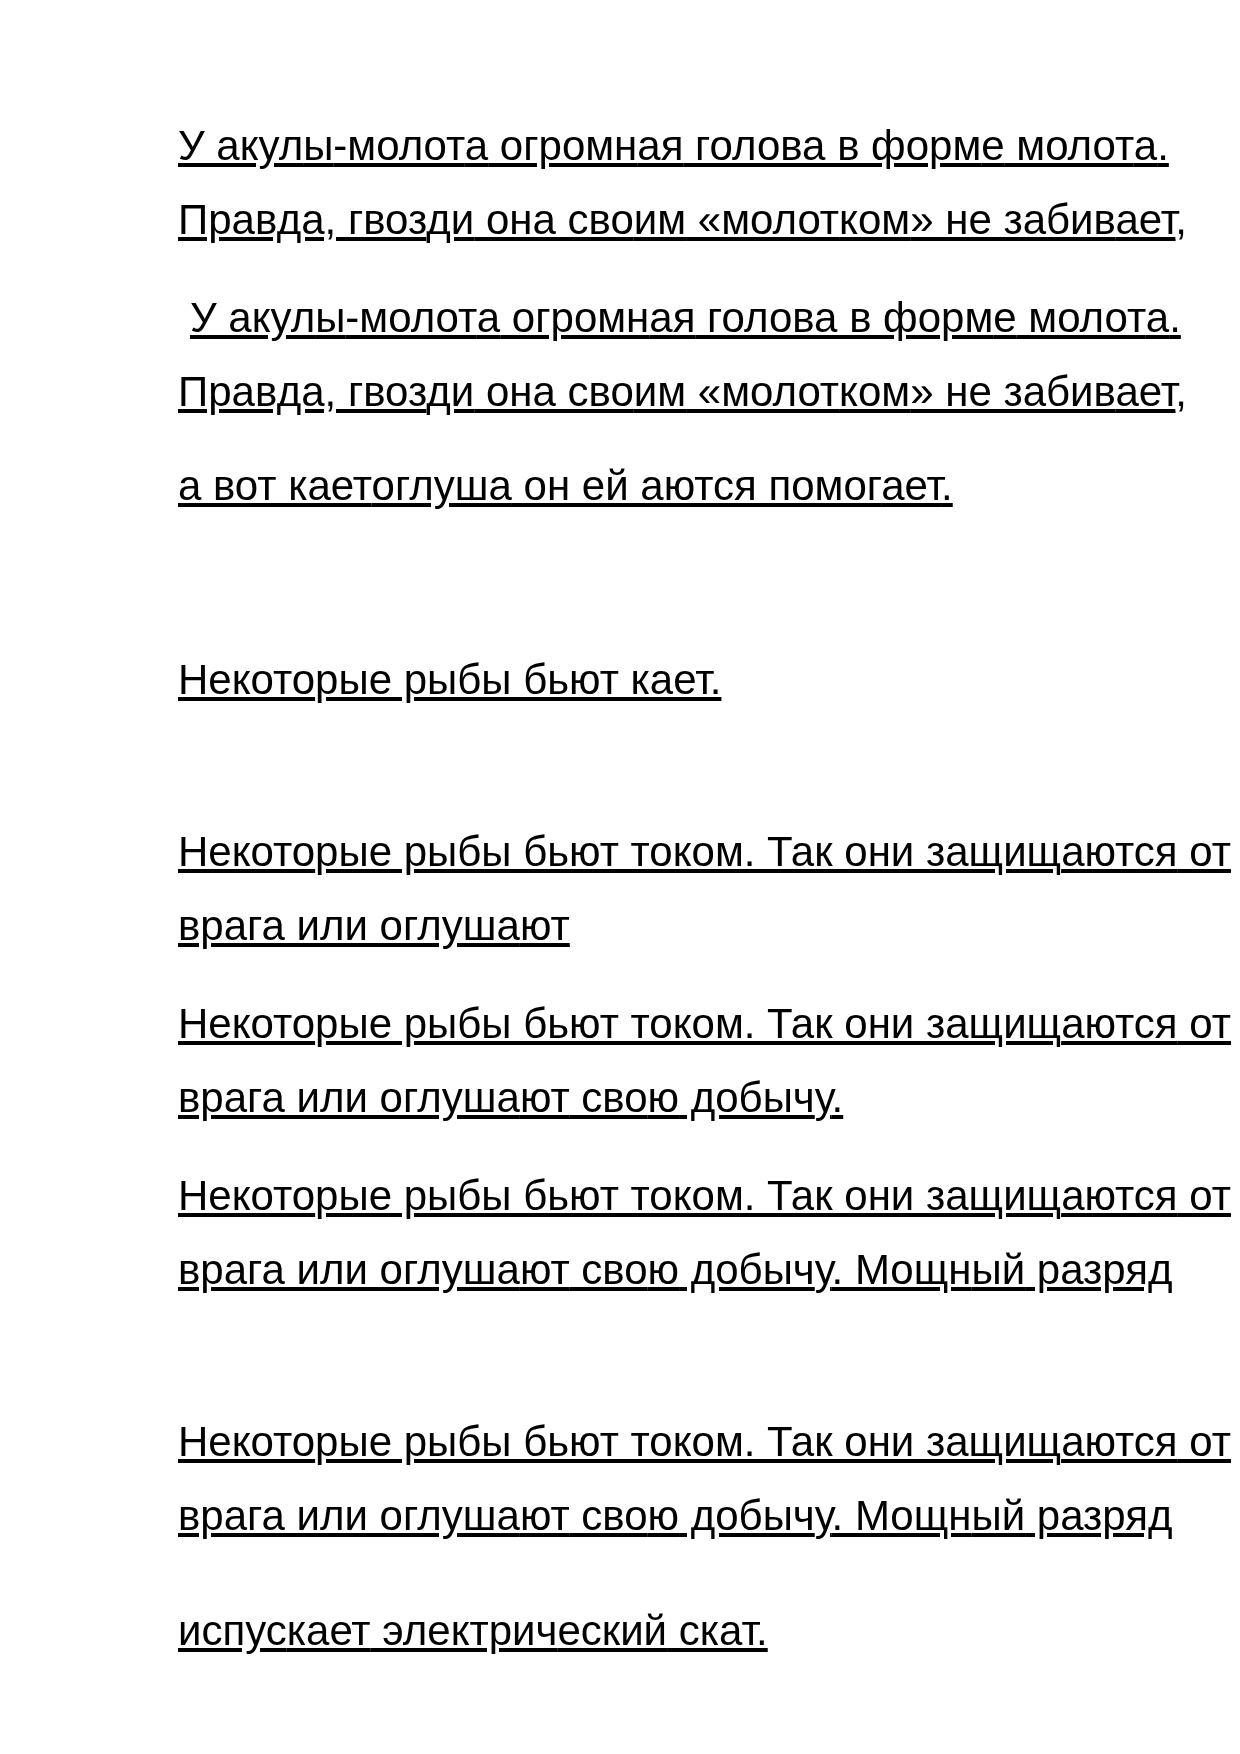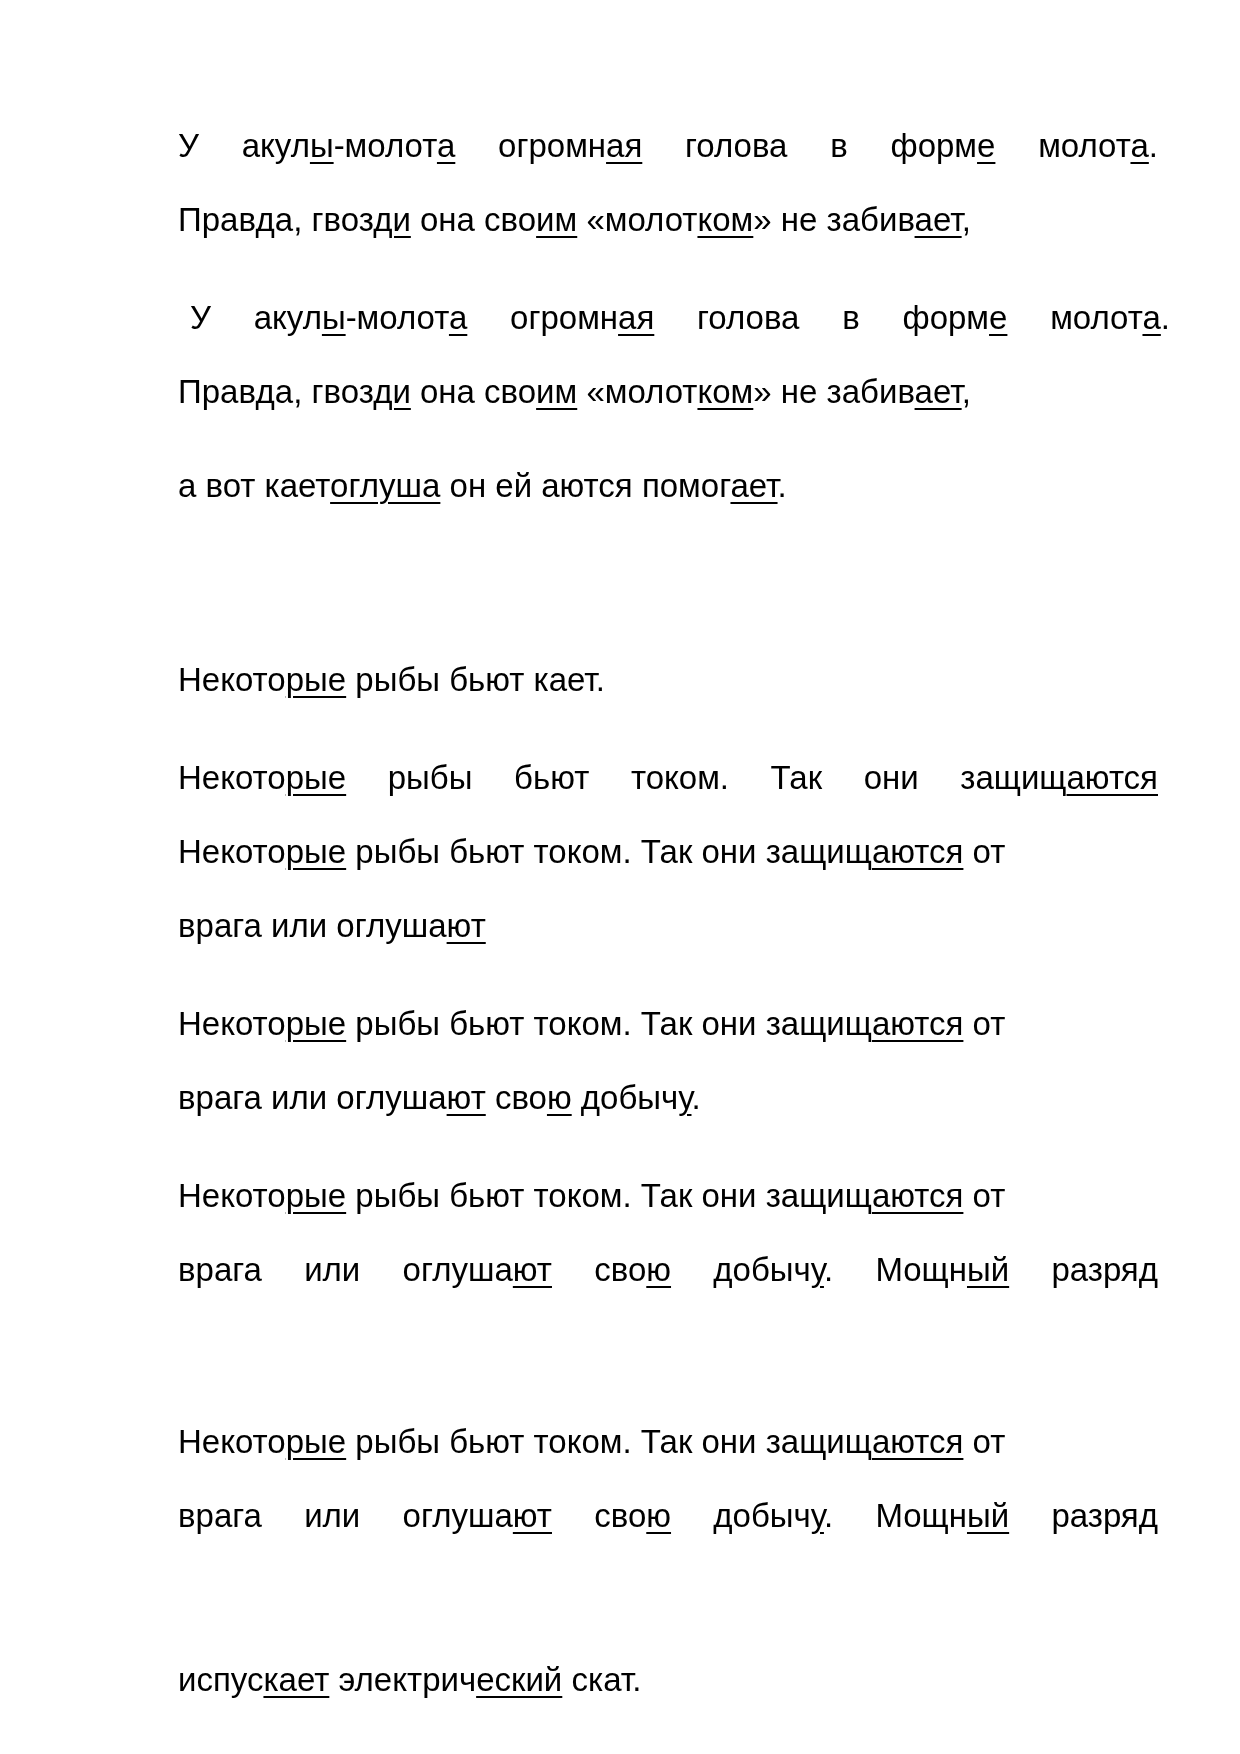--- a/index.html
+++ b/index.html
@@ -19,23 +19,24 @@
       position: absolute;
       left: 0;
       top: 0;
       width: 1240px;
       height: 1754px;
     }
     .line {
       position: absolute;
       left: 178px;
       width: 980px;
-      font-size: 33px;
+      font-size: 42px;
       line-height: 40px;
       white-space: nowrap;
+      text-decoration: underline;
     }
     .line.justify {
       text-align: justify;
       text-align-last: justify;
     }
     .seg u {
       text-decoration: underline;
       text-decoration-thickness: 2px;
       text-underline-offset: 5px;
     }
@@ -43,23 +44,22 @@
 </head>
 <body>
 
 <div class="page" id="page">
     <div class="line justify" style="top: 126px;"><span class="seg"><span>У акул</span></span><span class="seg"><u>ы</u></span><span class="seg"><span>-молот</span></span><span class="seg"><u>а</u></span><span class="seg"><span> огромн</span></span><span class="seg"><u>ая</u></span><span class="seg"><span> голова в форм</span></span><span class="seg"><u>е</u></span><span class="seg"><span> молот</span></span><span class="seg"><u>а</u></span><span class="seg"><span>.</span></span></div>
     <div class="line" style="top: 200px;"><span class="seg"><span>Правда, гвоз</span></span><span class="seg"><u>ди</u></span><span class="seg"><span> она сво</span></span><span class="seg"><u>им</u></span><span class="seg"><span> «молот</span></span><span class="seg"><u>ком</u></span><span class="seg"><span>» не забив</span></span><span class="seg"><u>ает</u></span><span class="seg"><span>,</span></span></div>
     <div class="line justify" style="top: 298px; left: 190px;"><span class="seg"><span>У акул</span></span><span class="seg"><u>ы</u></span><span class="seg"><span>-молот</span></span><span class="seg"><u>а</u></span><span class="seg"><span> огромн</span></span><span class="seg"><u>ая</u></span><span class="seg"><span> голова в форм</span></span><span class="seg"><u>е</u></span><span class="seg"><span> молот</span></span><span class="seg"><u>а</u></span><span class="seg"><span>.</span></span></div>
     <div class="line" style="top: 372px;"><span class="seg"><span>Правда, гвоз</span></span><span class="seg"><u>ди</u></span><span class="seg"><span> она сво</span></span><span class="seg"><u>им</u></span><span class="seg"><span> «молот</span></span><span class="seg"><u>ком</u></span><span class="seg"><span>» не забив</span></span><span class="seg"><u>ает</u></span><span class="seg"><span>,</span></span></div>
     <div class="line" style="top: 466px;"><span class="seg"><span>а вот кает</span></span><span class="seg"><u>оглуша</u></span><span class="seg"><span> он ей аются помог</span></span><span class="seg"><u>ает</u></span><span class="seg"><span>.</span></span></div>
     <div class="line" style="top: 660px;"><span class="seg"><span>Некото</span></span><span class="seg"><u>рые</u></span><span class="seg"><span> рыбы бьют кает.</span></span></div>
-    <div class="line justify" style="top: 758px;"><span class="seg"><span>Некото</span></span><span class="seg"><u>рые</u></span><span class="seg"><span> рыбы бьют током. Так они защищ</span></span><span class="seg"><u>аются</u></span></div>
     <div class="line" style="top: 832px;"><span class="seg"><span>Некото</span></span><span class="seg"><u>рые</u></span><span class="seg"><span> рыбы бьют током. Так они защищ</span></span><span class="seg"><u>аются</u></span><span class="seg"><span> от</span></span></div>
     <div class="line" style="top: 906px;"><span class="seg"><span>врага или оглуша</span></span><span class="seg"><u>ют</u></span></div>
     <div class="line" style="top: 1004px;"><span class="seg"><span>Некото</span></span><span class="seg"><u>рые</u></span><span class="seg"><span> рыбы бьют током. Так они защищ</span></span><span class="seg"><u>аются</u></span><span class="seg"><span> от</span></span></div>
     <div class="line" style="top: 1078px;"><span class="seg"><span>врага или оглуша</span></span><span class="seg"><u>ют</u></span><span class="seg"><span> сво</span></span><span class="seg"><u>ю</u></span><span class="seg"><span> добыч</span></span><span class="seg"><u>у</u></span><span class="seg"><span>.</span></span></div>
     <div class="line" style="top: 1176px;"><span class="seg"><span>Некото</span></span><span class="seg"><u>рые</u></span><span class="seg"><span> рыбы бьют током. Так они защищ</span></span><span class="seg"><u>аются</u></span><span class="seg"><span> от</span></span></div>
     <div class="line justify" style="top: 1250px;"><span class="seg"><span>врага или оглуша</span></span><span class="seg"><u>ют</u></span><span class="seg"><span> сво</span></span><span class="seg"><u>ю</u></span><span class="seg"><span> добыч</span></span><span class="seg"><u>у</u></span><span class="seg"><span>. Мощн</span></span><span class="seg"><u>ый</u></span><span class="seg"><span> разряд</span></span></div>
     <div class="line" style="top: 1422px;"><span class="seg"><span>Некото</span></span><span class="seg"><u>рые</u></span><span class="seg"><span> рыбы бьют током. Так они защищ</span></span><span class="seg"><u>аются</u></span><span class="seg"><span> от</span></span></div>
     <div class="line justify" style="top: 1496px;"><span class="seg"><span>врага или оглуша</span></span><span class="seg"><u>ют</u></span><span class="seg"><span> сво</span></span><span class="seg"><u>ю</u></span><span class="seg"><span> добыч</span></span><span class="seg"><u>у</u></span><span class="seg"><span>. Мощн</span></span><span class="seg"><u>ый</u></span><span class="seg"><span> разряд</span></span></div>
-    <div class="line" style="top: 1660px;"><span class="seg"><span>испус</span></span><span class="seg"><u>кает</u></span><span class="seg"><span> электрич</span></span><span class="seg"><u>еский</u></span><span class="seg"><span> скат.</span></span></div>
+    <div class="line" style="top: 1611px;"><span class="seg"><span>испус</span></span><span class="seg"><u>кает</u></span><span class="seg"><span> электрич</span></span><span class="seg"><u>еский</u></span><span class="seg"><span> скат.</span></span></div>
   </div>
 
 </body></html>

